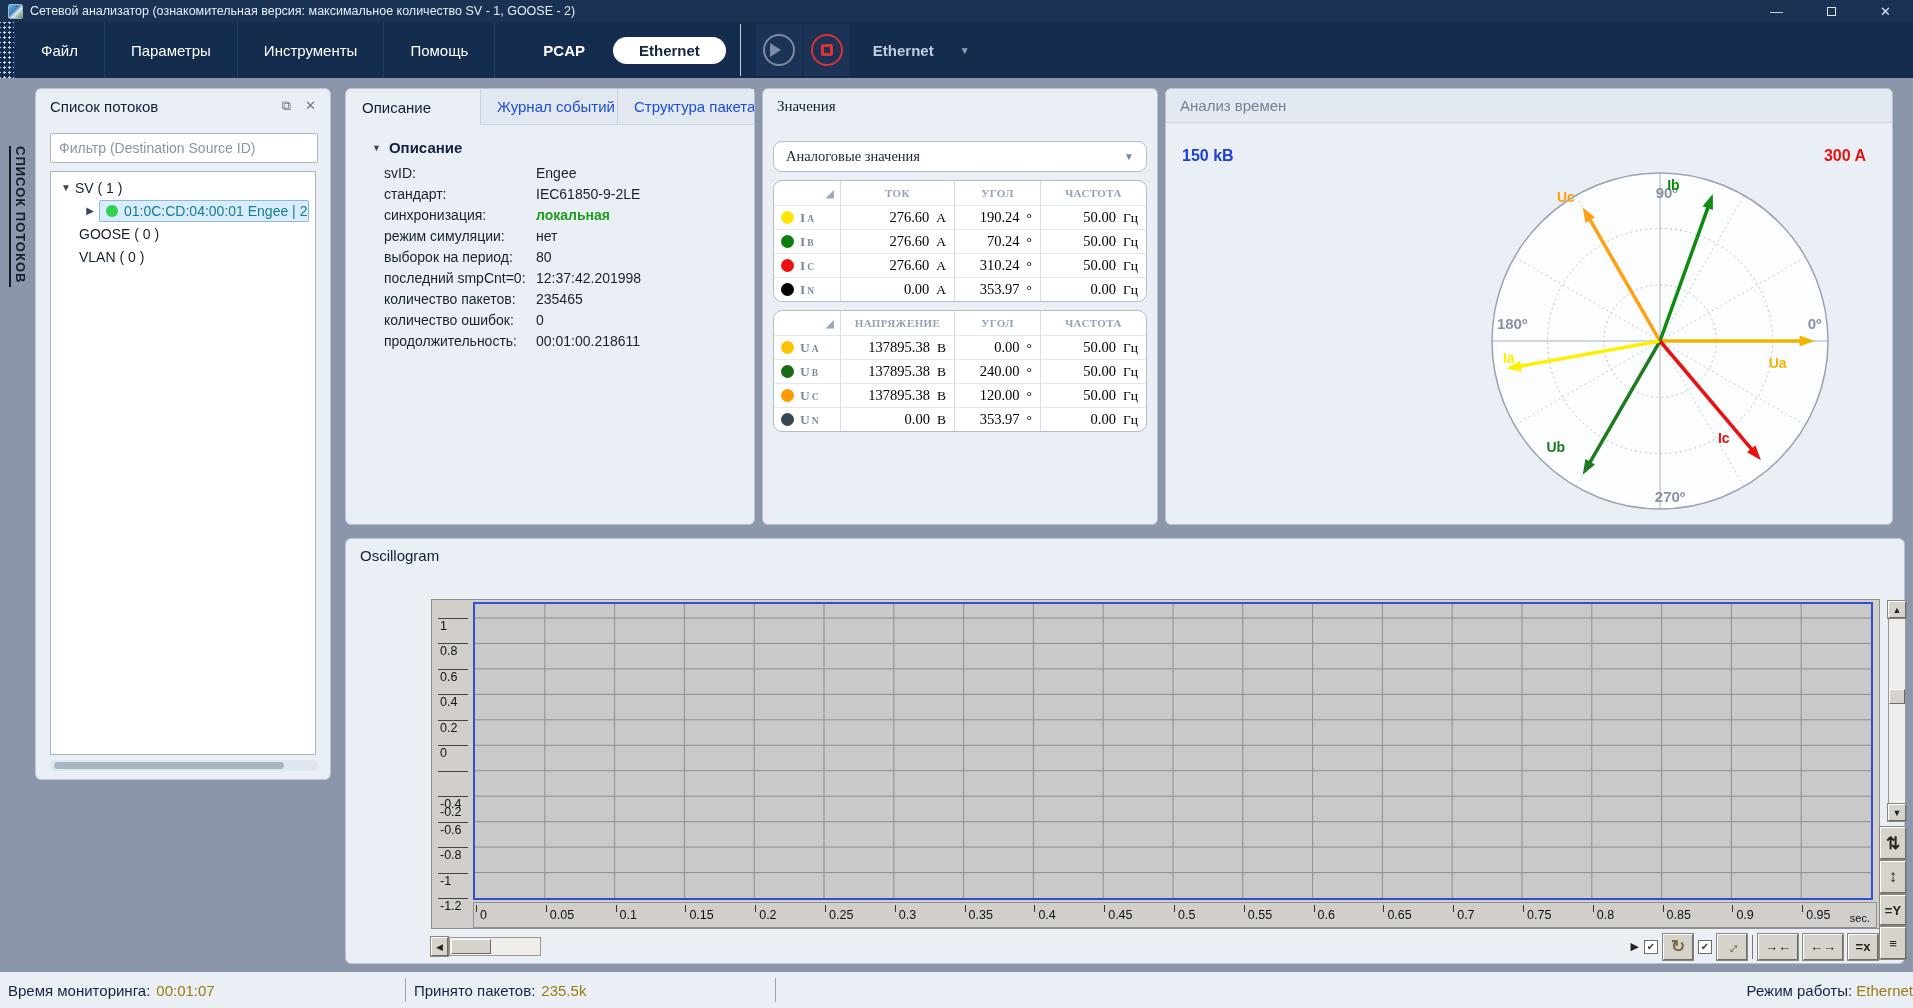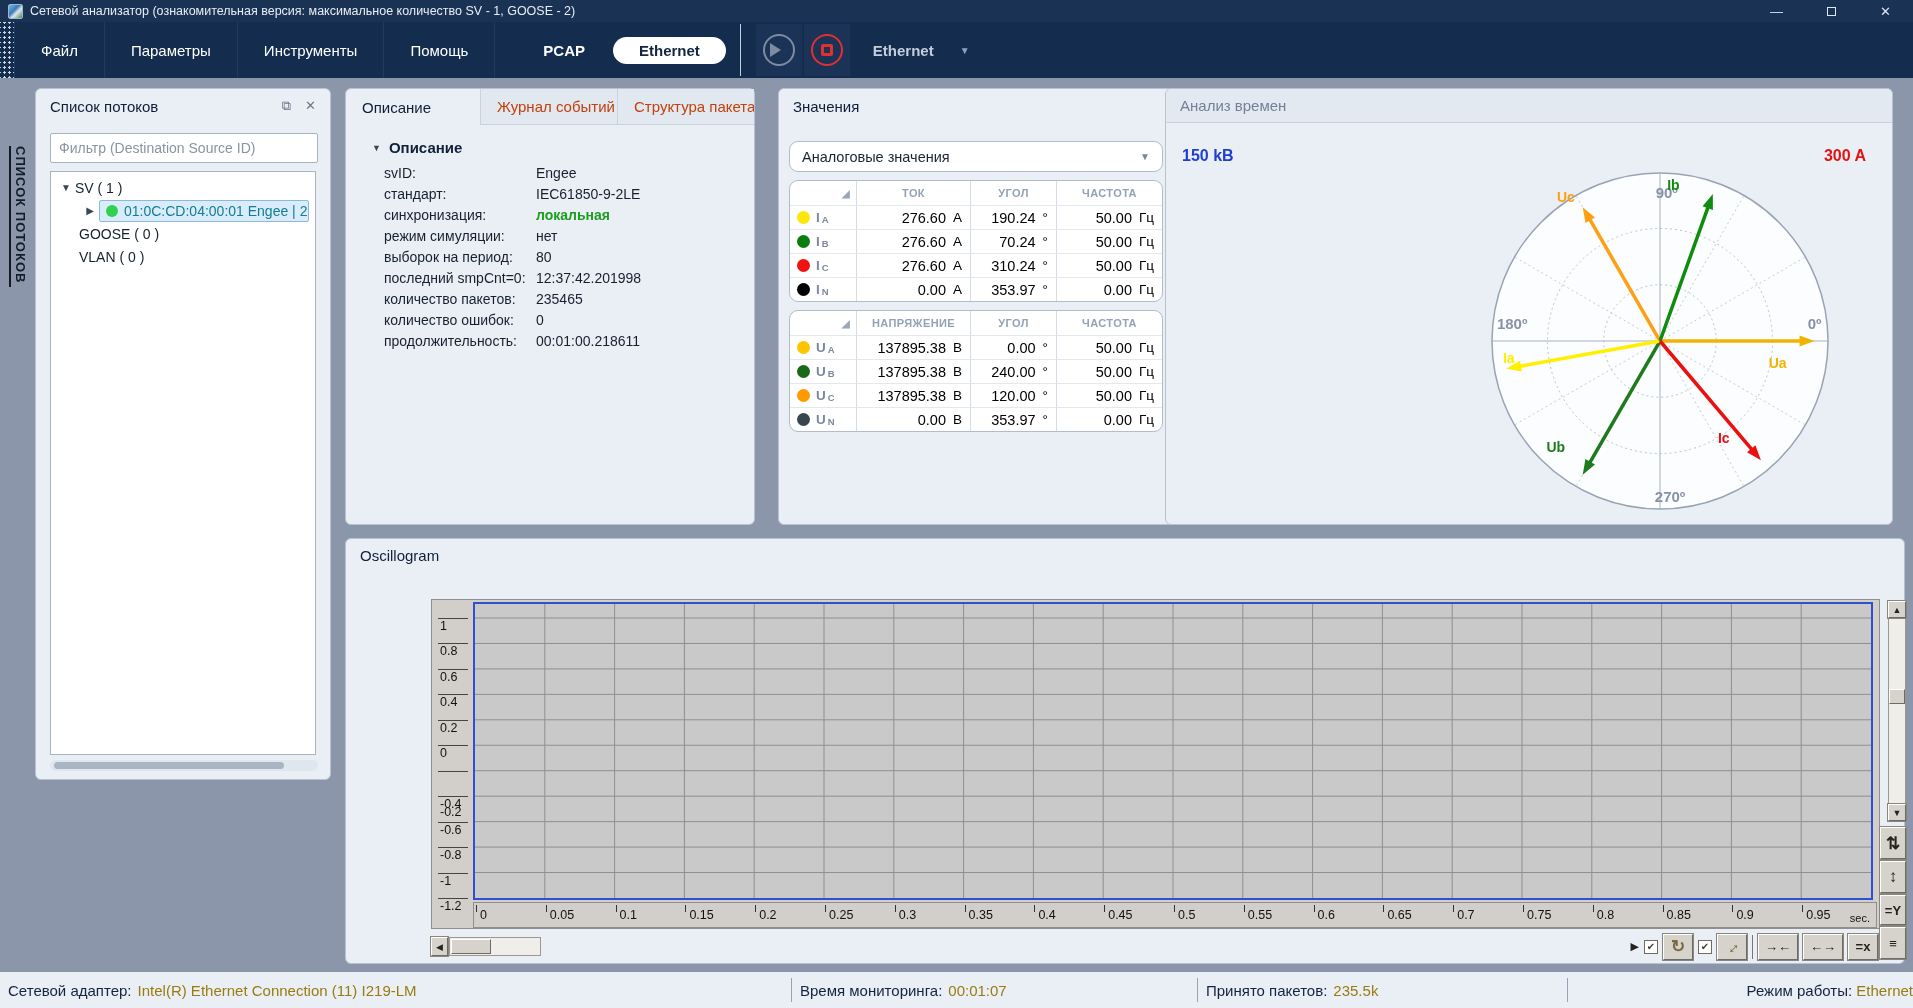--- a/index.html
+++ b/index.html
@@ -72,31 +72,31 @@
   .hscroll { position:absolute; left:14px; bottom:8px; width:268px; height:11px;
     background:#dfe6ee; border-radius:6px; }
   .hscroll .thumb { position:absolute; left:4px; top:2px; width:230px; height:7px;
     background:#aab5c3; border-radius:4px; }
 
   
   #desc { left:345px; top:10px; width:410px; height:437px; }
   .tabs { display:flex; height:36px; }
   .tab { display:flex; align-items:center; padding:0 16px; font-size:15px; color:#0f1e38; flex:1;
     white-space:nowrap; overflow:hidden; }
-  .tab.inactive { background:#e2e8f0; color:#c2410c; border-left:1px solid #c9d2de;
+  .tab.inactive { background:#e2e8f0; color:#1d4ed8; border-left:1px solid #c9d2de;
     border-bottom:1px solid #c9d2de; }
   .desc-section { display:flex; align-items:center; gap:8px; font-size:15px; font-weight:700;
     color:#10203a; padding:14px 0 6px 26px; }
   .desc-section .tri { font-size:9px; color:#3c4656; }
   .field-row { display:flex; font-size:14px; height:21px; align-items:center; }
   .field-row .fl { width:152px; margin-left:38px; color:#17202e; flex:none; }
   .field-row .fv { color:#17202e; }
 
   
-  #values { left:778px; top:10px; width:396px; height:437px; }
+  #values { left:762px; top:10px; width:396px; height:437px;font-family:Liberation Serif, serif; }
   .dropdown { margin:18px 10px 6px; height:31px; background:#fff; border:1px solid #b3bdc9;
     border-radius:9px; display:flex; align-items:center; padding:0 12px; font-size:14.5px; color:#1a2433; }
   .dropdown .caret-down { margin-left:auto; color:#7787a0; }
   .vtable { background:#fff; border:1px solid #b3bdc9; border-radius:9px; margin:8px 10px 0;
     overflow:hidden; }
   .vrow { display:grid; grid-template-columns:66px 114px 86px 1fr; height:24px; align-items:stretch; }
   .vrow > div { display:flex; align-items:center; border-top:1px solid #e3e8ef; }
   .vrow.vhead > div { border-top:none; }
   .vrow > div + div { border-left:1px solid #d5dce5; }
   .vhead { color:#94a2b8; font-weight:700; font-size:11px; letter-spacing:.4px; }
@@ -646,24 +646,20 @@
             <div class="cbtn" style="width: 40px; height: 26px; font-weight: 700;">←→</div>
             <div class="cbtn" style="width: 30px; height: 26px; font-weight: 700;">=x</div>
           </div>
         </div>
     </div>
 
   </div>
 
   <div class="statusbar">
     <div id="status-items" style="display:flex;align-items:center;">
-        <div class="status-item" style="width: 792px;">
-          <span class="sl">Сетевой адаптер:</span>
-          <span class="sv2">Intel(R) Ethernet Connection (11) I219-LM</span>
-        </div>
         <div class="status-item" style="width: 406px;">
           <span class="sl">Время мониторинга:</span>
           <span class="sv2">00:01:07</span>
         </div>
         <div class="status-item" style="width: 370px;">
           <span class="sl">Принято пакетов:</span>
           <span class="sv2">235.5k</span>
         </div>
       </div>
     <div class="status-right">

